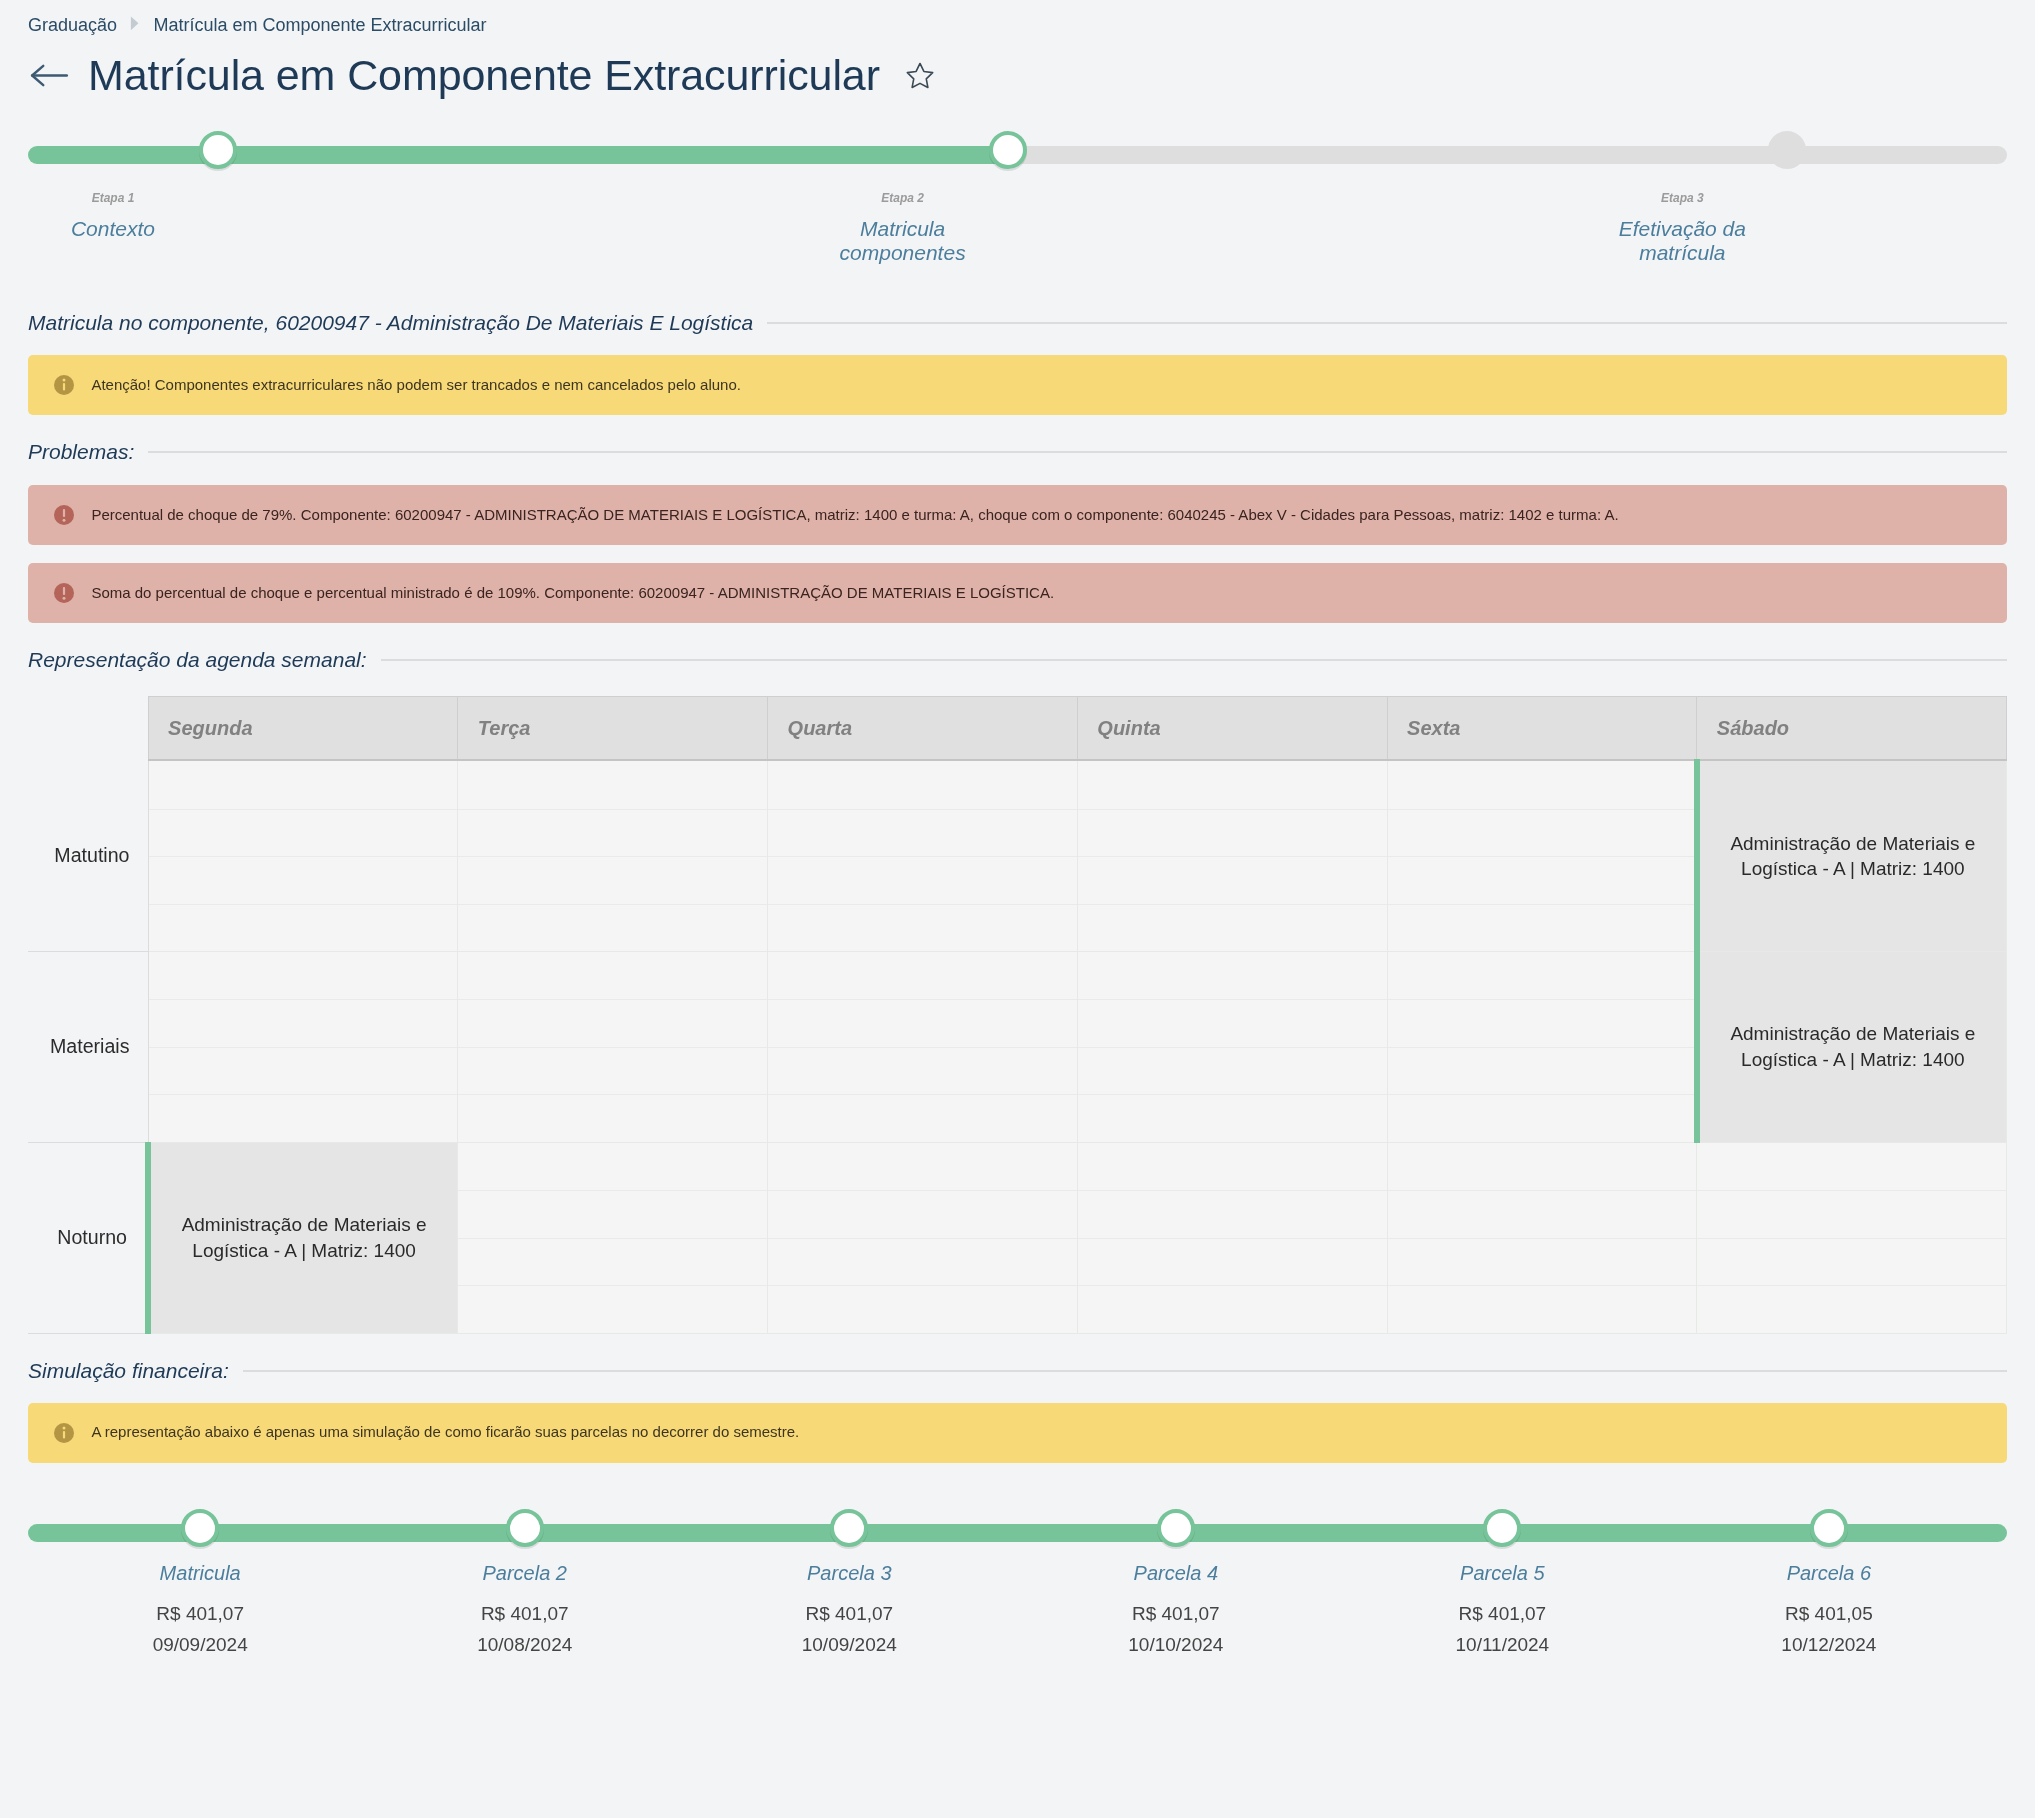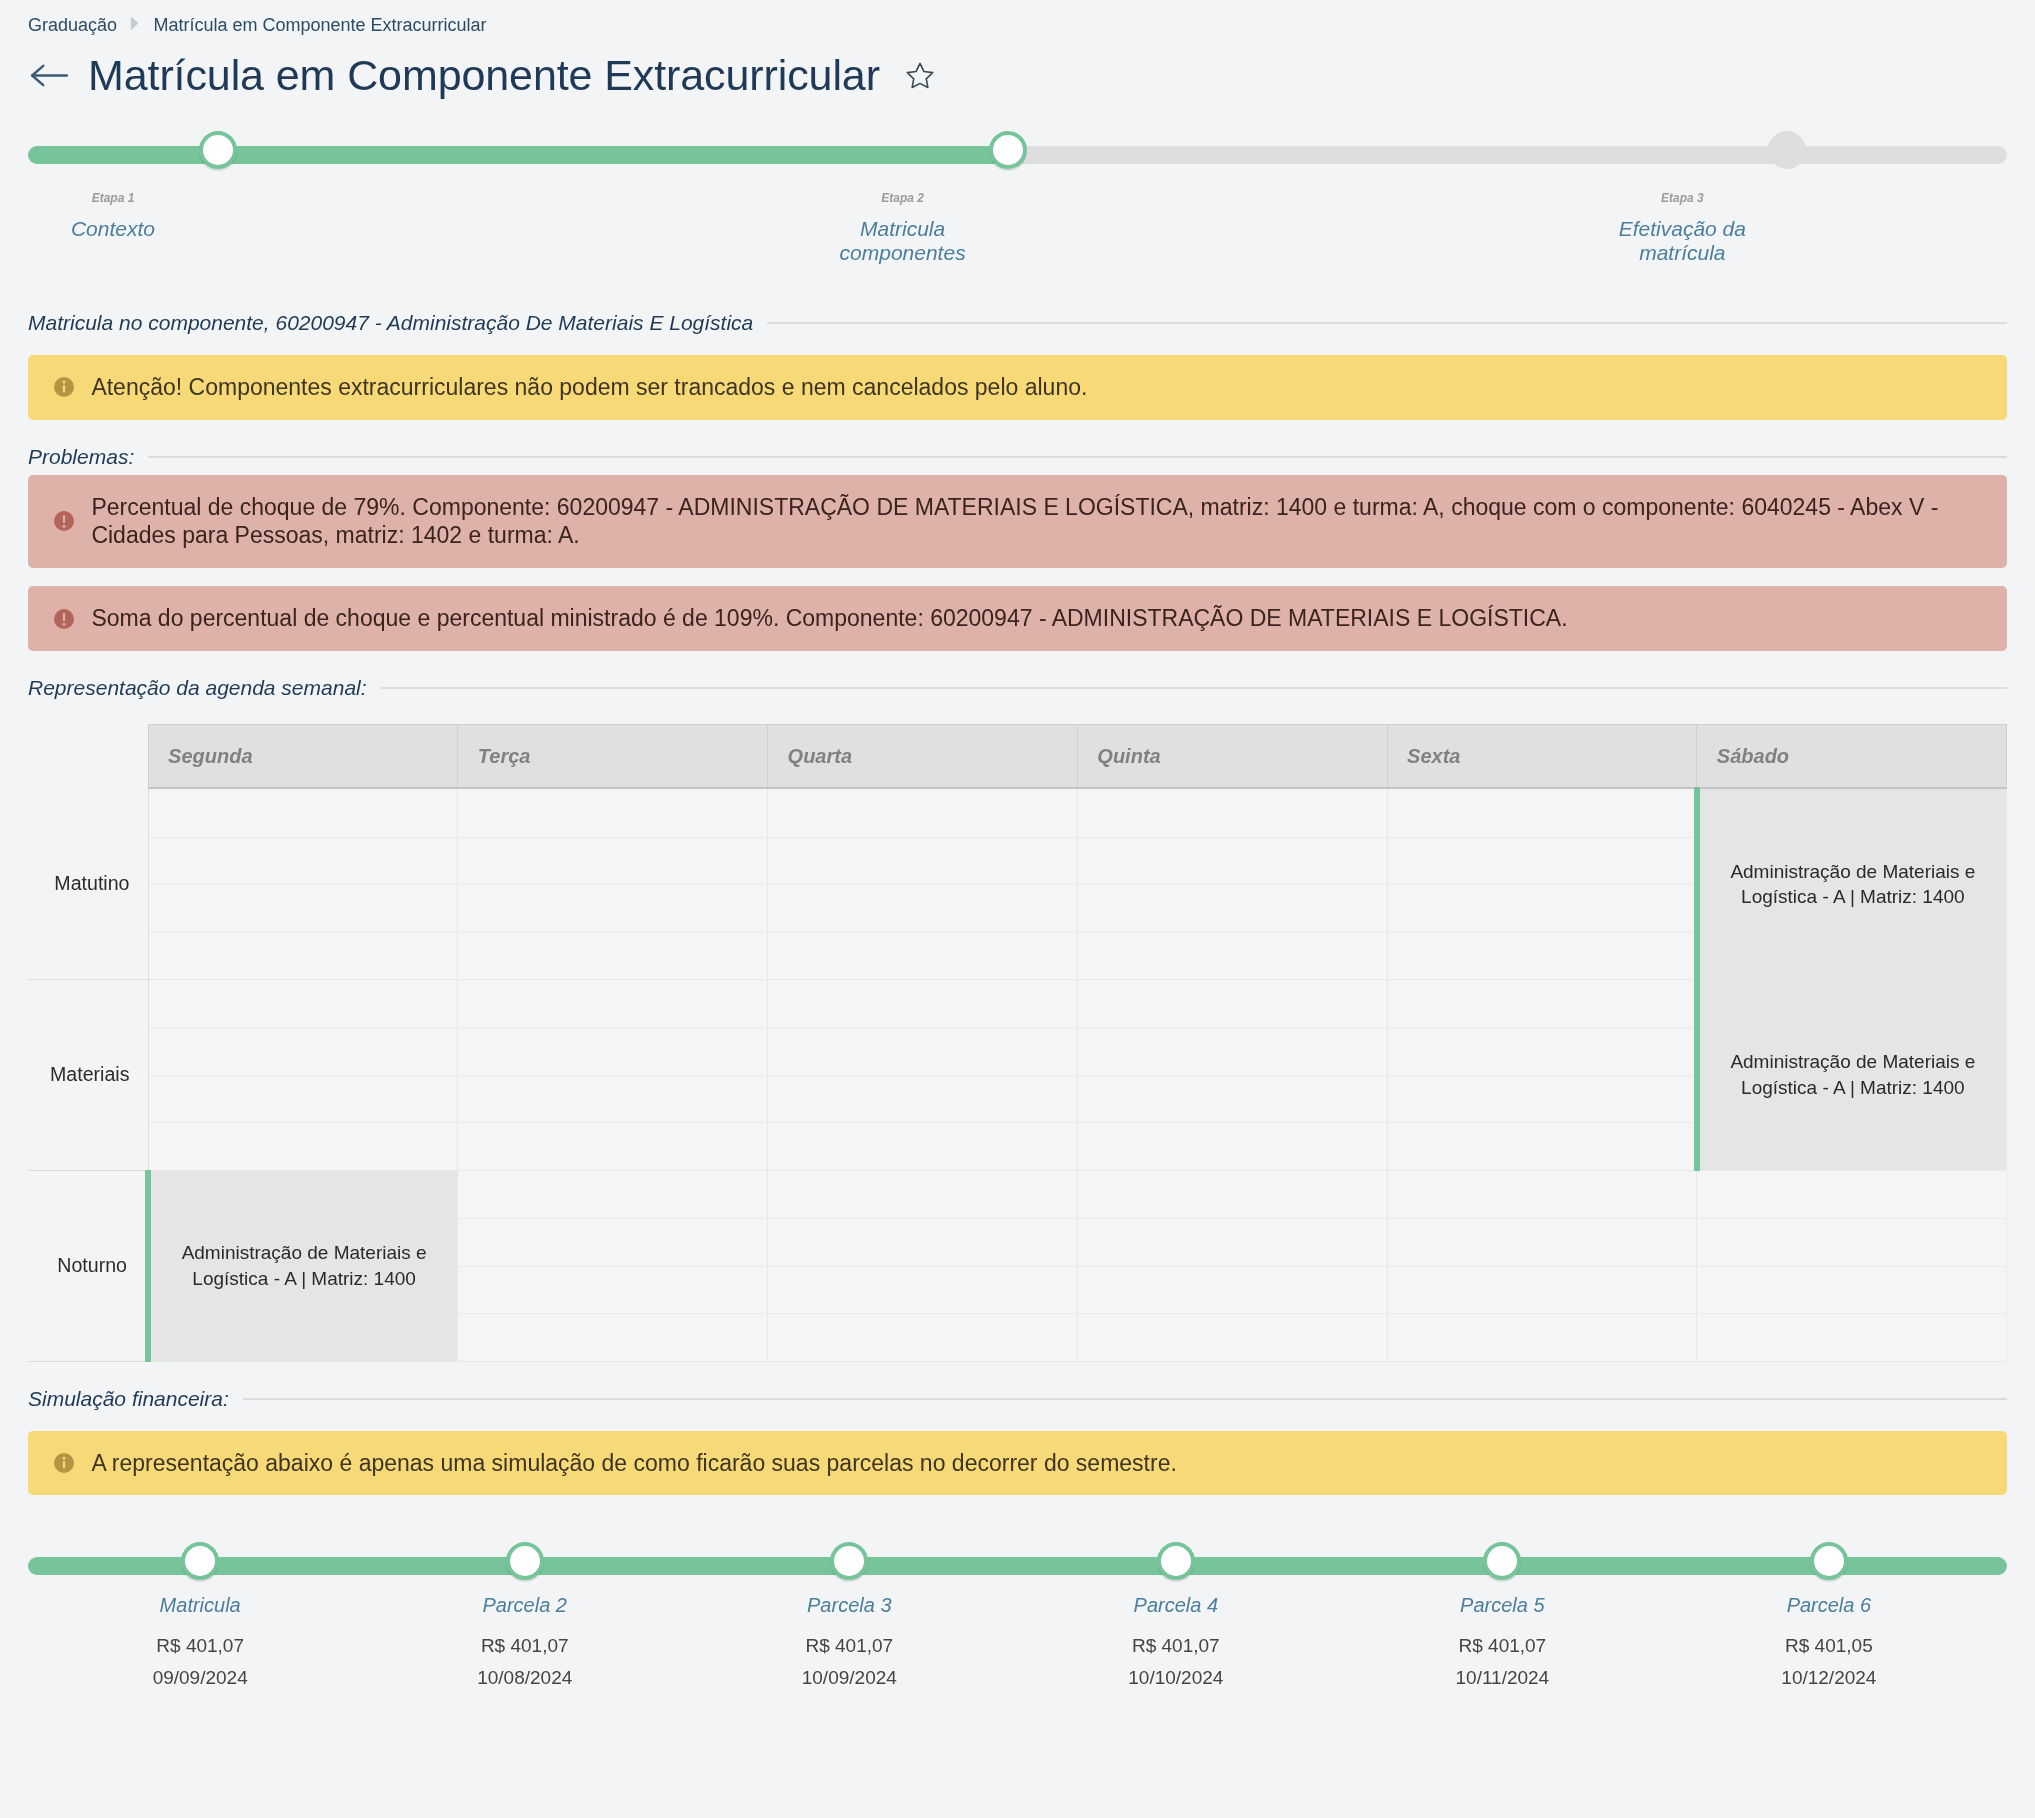--- a/index.html
+++ b/index.html
@@ -144,27 +144,27 @@
   }
 
   
   .alert {
     margin: 19.6px 28px 0 28px;
     border-radius: 4.9px;
     display: flex;
     align-items: center;
     gap: 15.4px;
     padding: 18px 24px;
-    font-size: 23px;
+    font-size: 15px;
   }
   .alert.warn  { background: #f7d978; color: #3d3521; }
   .alert.error { background: #deb2a8; color: #3a2320; margin-top: 18px; }
   .alert .icon { flex: none; display: flex; align-items: center; }
   .alert .msg  { line-height: 1.25; }
-  .alert-stack > .alert:first-child { margin-top: 6px; }
+  .alert-stack > .alert:first-child { margin-top: 21px; }
 
   
   .agenda-wrap {
     margin: 24px 28px 0 28px;
   }
   table.agenda {
     width: 100%;
     border-collapse: collapse;
     table-layout: fixed;
   }

